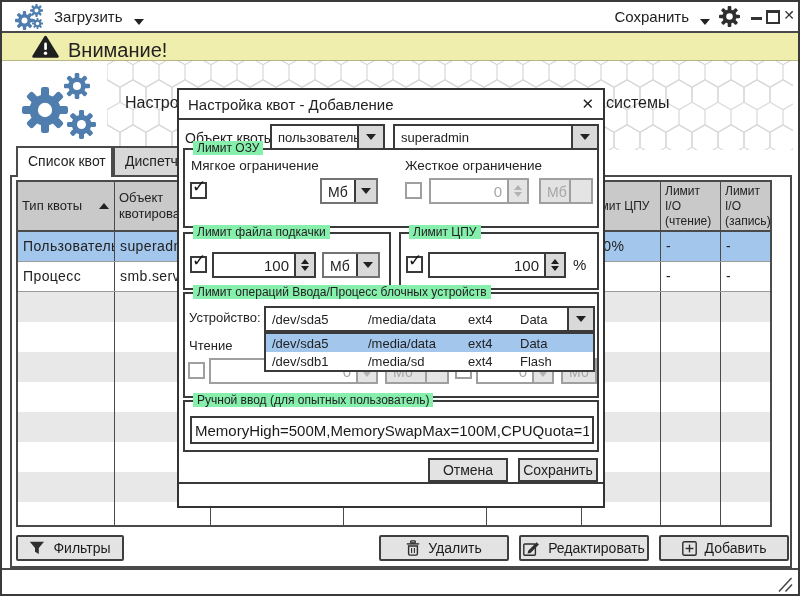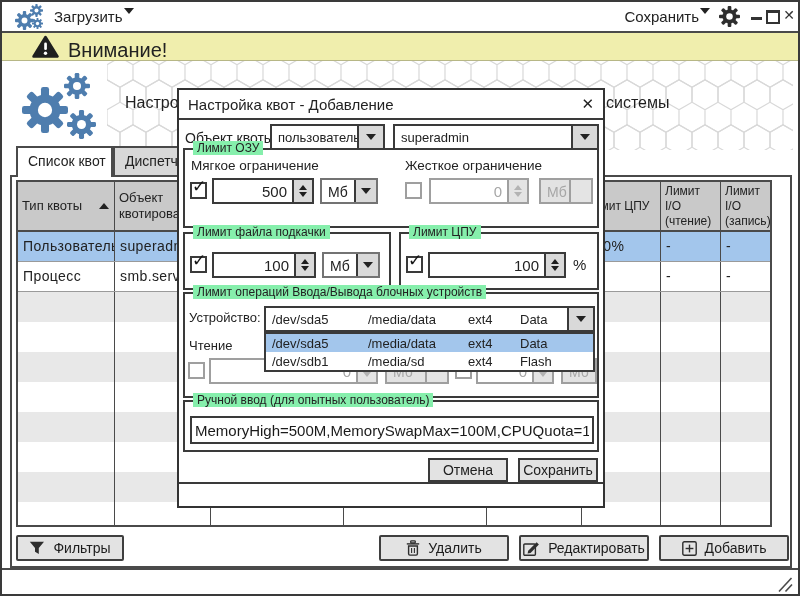--- a/index.html
+++ b/index.html
@@ -2,21 +2,21 @@
 <html><head>
 <meta charset="utf-8">
 <style>
   html,body{margin:0;padding:0;background:#fff;width:800px;height:596px;overflow:hidden;
     font-family:"Liberation Sans",sans-serif;color:#222;-webkit-font-smoothing:antialiased}
   .window{position:absolute;left:0;top:0;width:800px;height:596px;border:2px solid #3a3a3a;box-sizing:border-box;background:#fff}
 
   
   .titlebar{position:absolute;left:0;top:0;right:0;height:29px;background:#fff;border-bottom:2px solid #4a4a4a}
   .logo-sm{position:absolute;left:13px;top:2px}
-  .menu{position:absolute;top:6px;font-size:15px;display:flex;align-items:flex-start;gap:1px;cursor:default}
+  .menu{position:absolute;top:6px;font-size:15px;display:flex;align-items:flex-end;gap:11px;cursor:default}
   .menu-load{left:52px}
   .menu-save{right:88px}
   .app-title{position:absolute;left:150px;right:150px;top:7px;text-align:center;font-size:15px}
   .tri-dn{width:0;height:0;border-left:5px solid transparent;border-right:5px solid transparent;border-top:6px solid #222}
   .tri-up{width:0;height:0;border-left:5px solid transparent;border-right:5px solid transparent;border-bottom:6px solid #222}
   .gear-btn{position:absolute;right:58px;top:4px}
   .win-min{position:absolute;right:36px;top:15px;width:11px;height:3px;background:#333}
   .win-max{position:absolute;right:18px;top:8px;width:10px;height:9px;border:2px solid #333;border-top-width:3px}
   .win-close{position:absolute;right:3px;top:5px;font-size:14px;font-weight:bold;color:#333;
     font-family:"DejaVu Sans",sans-serif}
@@ -319,27 +319,20 @@
     </div>
 
     <div class="fs fs-ram">
       <div class="legend">Лимит ОЗУ</div>
       <div class="grp-label" style="left:6px;top:8px">Мягкое ограничение</div>
       <div class="grp-label" style="left:220px;top:8px">Жесткое ограничение</div>
 
       <div class="cb" style="left:5px;top:32px">
         <span class="check">✓</span>
       </div>
-      <div class="spin" style="left:27px;top:28px;width:102px">
-        <div class="spin-val">500</div>
-        <div class="spin-arrows">
-            <i class="sp-up"></i>
-            <i class="sp-dn"></i>
-          </div>
-      </div>
       <div class="unit" style="left:135px;top:28px;width:58px">
         <div class="unit-txt">Мб</div>
         <div class="unit-arrow">
             <i class="tri-dn"></i>
           </div>
       </div>
 
       <div class="cb cb-dis" style="left:220px;top:32px"></div>
       <div class="spin dis" style="left:244px;top:28px;width:100px">
         <div class="spin-val">0</div>
@@ -383,21 +376,21 @@
         <div class="spin-val">100</div>
         <div class="spin-arrows">
             <i class="sp-up"></i>
             <i class="sp-dn"></i>
           </div>
       </div>
       <div class="grp-label" style="left:172px;top:22px;font-size:15px">%</div>
     </div>
 
     <div class="fs fs-io">
-      <div class="legend">Лимит операций Ввода/Вывода блочных устройств</div>
+      <div class="legend">Лимит операций Ввода/Процесс блочных устройств</div>
       <div class="dev-label">Устройство:</div>
 
       <div class="combo dev-combo">
         <div class="combo-txt">
           <span class="dc1">/dev/sda5</span>
           <span class="dc2">/media/data</span>
           <span class="dc3">ext4</span>
           <span class="dc4">Data</span>
         </div>
         <div class="combo-arrow">

